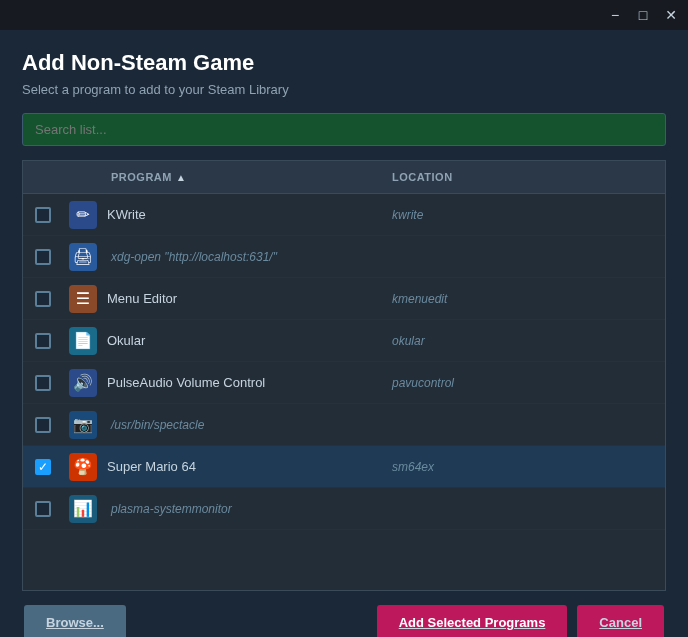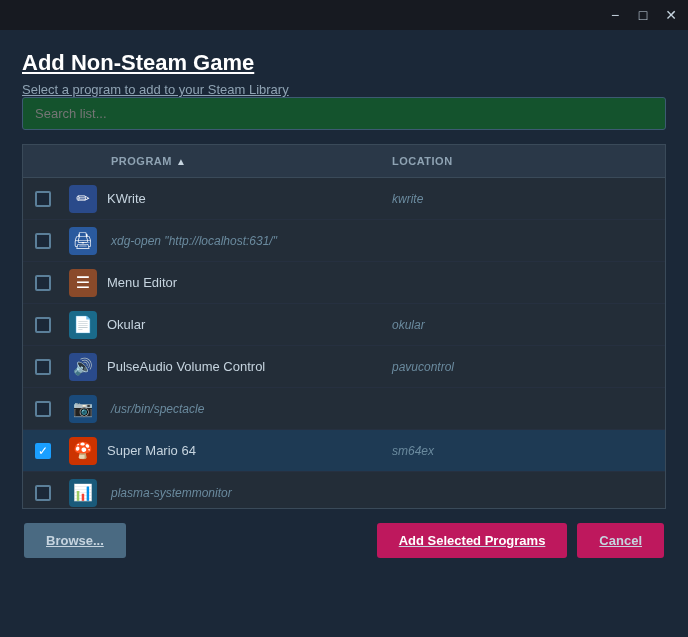--- a/index.html
+++ b/index.html
@@ -35,46 +35,45 @@
     }
 
     .dialog {
       padding: 20px 22px 16px 22px;
     }
     .dialog-title {
       font-size: 22px;
       font-weight: 700;
       color: #ffffff;
       margin-bottom: 6px;
-      text-decoration: underline;
     }
     .dialog-subtitle {
       font-size: 13px;
       color: #8fa3b3;
-      text-decoration: underline;
+      margin-bottom: 16px;
     }
 
     .search-box {
       width: 100%;
       background: #14532d;
       border: 1px solid #3d5a72;
       border-radius: 3px;
       padding: 8px 12px;
       color: #8fa3b3;
       font-size: 13px;
       outline: none;
       margin-bottom: 14px;
     }
 
     .table-container {
       width: 100%;
       background: #232d38;
       border: 1px solid #3a4a59;
       overflow-y: auto;
-      height: 365px;
+      height: 431px;
     }
     .table-container::-webkit-scrollbar { width: 8px; }
     .table-container::-webkit-scrollbar-track { background: #1b2838; }
     .table-container::-webkit-scrollbar-thumb { background: #3a4f63; border-radius: 4px; }
 
     .table-header {
       display: grid;
       grid-template-columns: 40px 40px 1fr 1fr;
       background: #2a3848;
       border-bottom: 1px solid #3a4a59;
@@ -251,20 +250,21 @@
         <div class="table-row">
       <div class="row-check">
         <div class="checkbox ">
           
         </div>
       </div>
       <div class="row-icon">
         <div class="app-icon icon-menu">☰</div>
       </div>
       <div class="row-name">Menu Editor</div>
+      <div class="row-location">kmenuedit</div>
     </div>
         <div class="table-row">
       <div class="row-check">
         <div class="checkbox ">
           
         </div>
       </div>
       <div class="row-icon">
         <div class="app-icon icon-okular">📄</div>
       </div>

